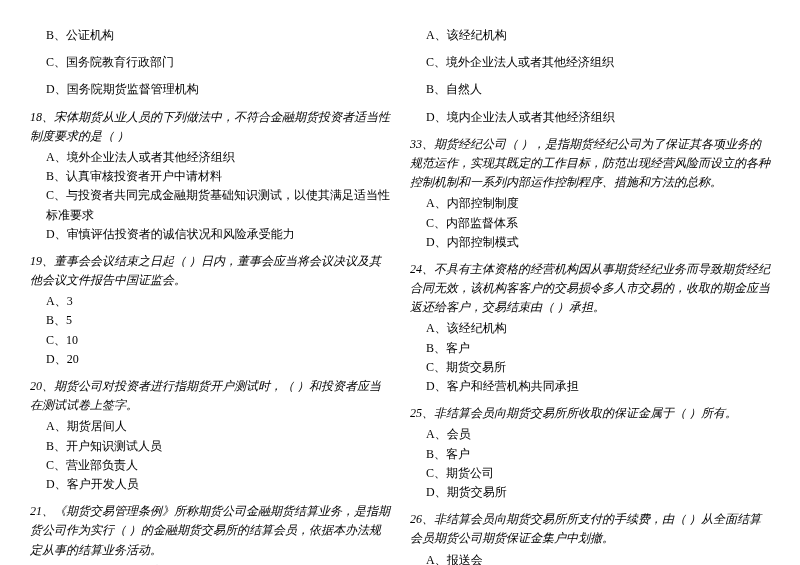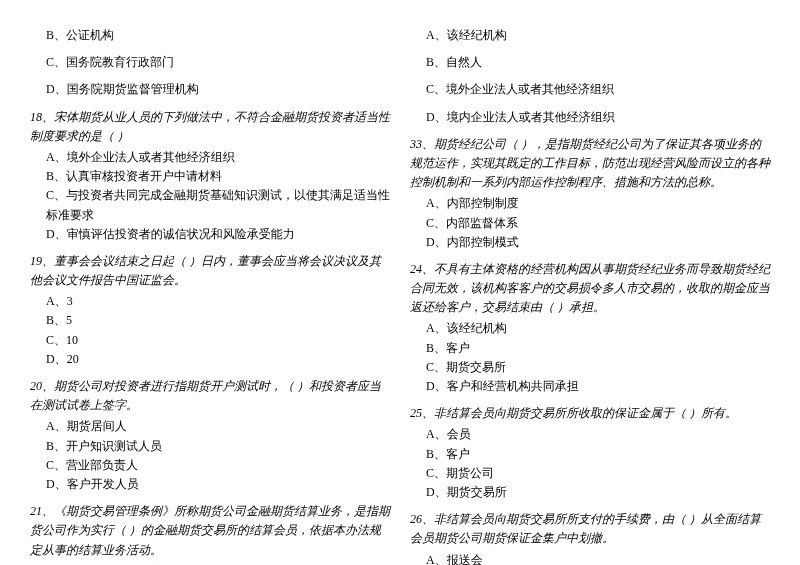--- a/index.html
+++ b/index.html
@@ -96,25 +96,25 @@
 
     </div>
 
     <div class="column">
 
       <div class="question-block">
         <div class="option">A、该经纪机构</div>
       </div>
 
       <div class="question-block">
-        <div class="option">B、自然人</div>
+        <div class="option">C、境外企业法人或者其他经济组织</div>
       </div>
 
       <div class="question-block">
-        <div class="option">C、境外企业法人或者其他经济组织</div>
+        <div class="option">B、自然人</div>
       </div>
 
       <div class="question-block">
         <div class="option">D、境内企业法人或者其他经济组织</div>
       </div>
 
       <div class="question-block">
         <div class="question-text">33、期货经纪公司（   ），是指期货经纪公司为了保证其各项业务的规范运作，实现其既定的工作目标，防范出现经营风险而设立的各种控制机制和一系列内部运作控制程序、措施和方法的总称。</div>
         <div class="option">A、内部控制制度</div>
         <div class="option">C、内部监督体系</div>

